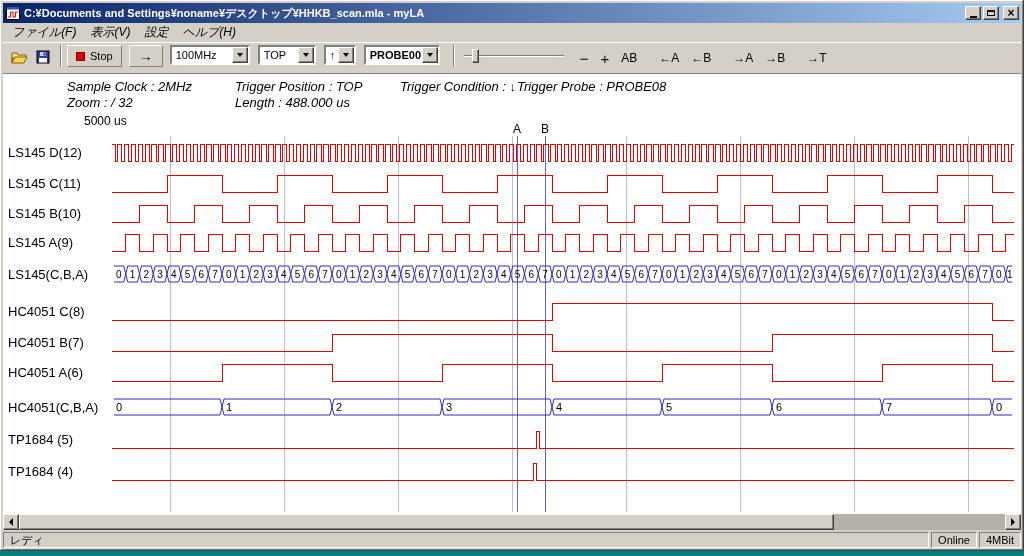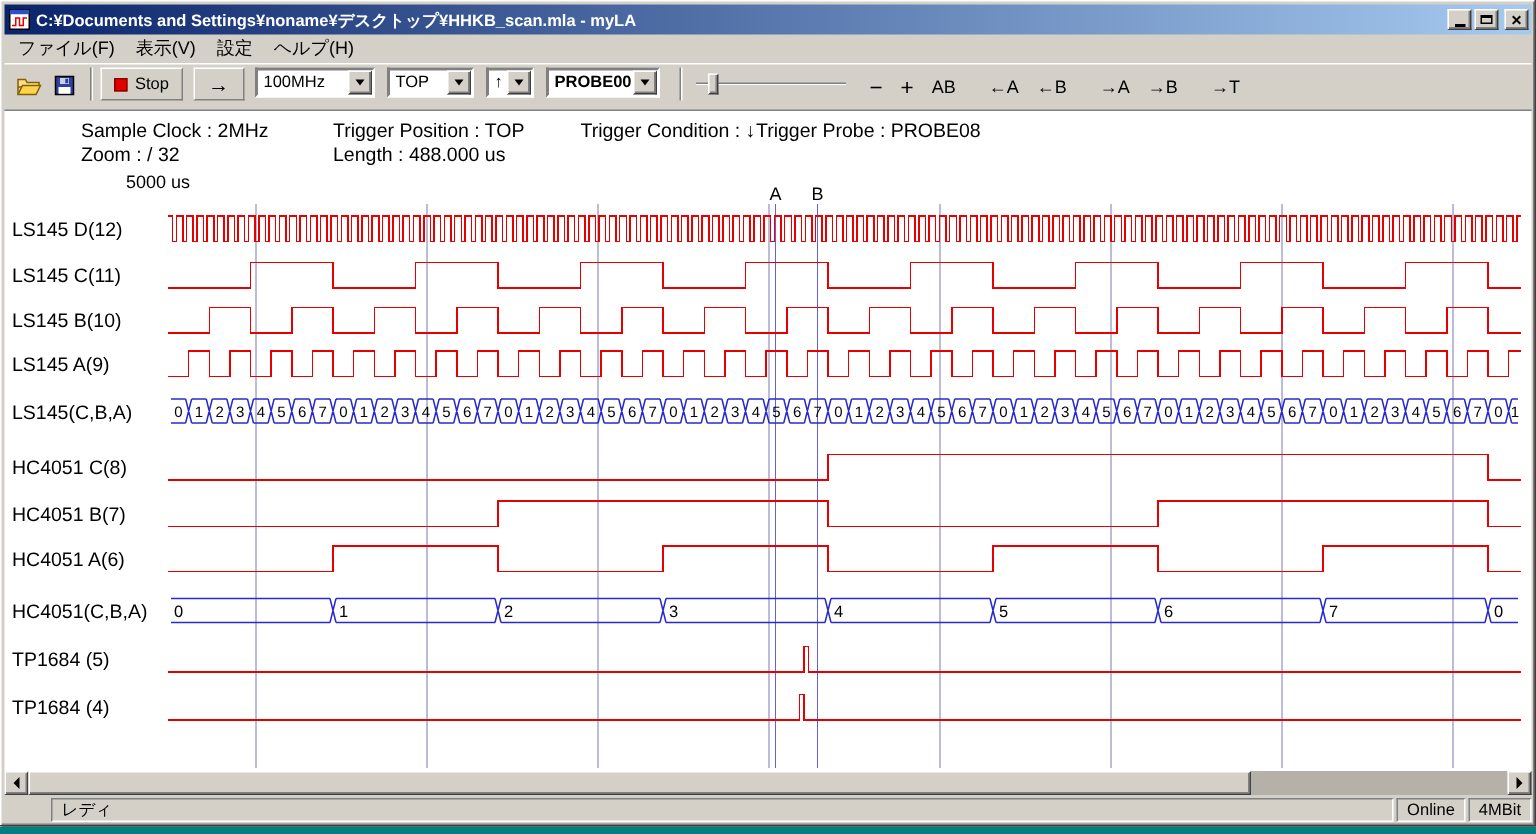--- a/index.html
+++ b/index.html
@@ -35,21 +35,21 @@
     box-shadow: inset -1px -1px #808080;
     display:inline-flex; align-items:center; justify-content:center;
     font-family:inherit;
   }
   .tbtn.close-gap { margin-left:4px; }
   .glyph-min { width:7px; height:2px; background:#000; margin-top:7px; }
   .glyph-max { width:8px; height:6px; border:1px solid #000; border-top:2px solid #000; }
   .glyph-close { font-size:12px; font-weight:bold; color:#000; line-height:1; margin-top:-1px; }
   
   .menubar { height:19px; flex:0 0 19px; display:flex; align-items:center; padding-left:2px; font-size:12px; color:#000; }
-  .menu-item { padding:2px 7px; white-space:nowrap; }
+  .menu-item { padding:2px 7px; white-space:nowrap;font-style:italic; }
   
   .toolbar {
     height:32px; flex:0 0 32px; display:flex; 
     padding:2px 4px; border-top:1px solid #fff; border-bottom:1px solid #808080;
   }
   .tb-icon-btn { width:24px; height:24px; background:transparent; border:none; display:flex; align-items:center; justify-content:center; padding:0; }
   .tb-sep { width:0; height:22px; border-left:1px solid #808080; border-right:1px solid #fff; margin:0 5px; }
   .tb-raised {
     height:22px; background:#d4d0c8; border:1px solid; border-color:#fff #808080 #808080 #fff;
     display:inline-flex; align-items:center; padding:0 8px; font-size:11px; font-family:inherit; margin-right:7px; color:#000;
@@ -73,21 +73,21 @@
   .slider-thumb {
     position:absolute; left:8px; top:4px; width:7px; height:14px;
     background:#d4d0c8; border:1px solid; border-color:#fff #404040 #404040 #fff;
     box-shadow: inset -1px -1px #808080;
   }
   .tb-flat { background:transparent; border:none; font-size:12px; font-family:inherit; padding:2px 4px; margin-right:4px; color:#000; white-space:nowrap; }
   .tb-flat.big { font-size:15px; }
   .gap { margin-left:10px; }
   
   .content { flex:1 1 auto; background:#fff; position:relative; overflow:hidden; }
-  .info { padding:5px 0 0 51px; }
+  .info { padding:5px 0 0 64px;font-style:italic; }
   .info-row { display:flex; font-size:13px; height:16px; color:#000; white-space:nowrap; }
   .iw1 { width:168px; } .iw2 { width:165px; } .iw3 { width:117px; }
   #wave-svg { position:absolute; left:-3px; top:38px; width:1024px; height:404px; }
   #wave-svg text { font-family:"Liberation Sans", sans-serif; fill:#000; }
   #wave-svg .sig-label { font-size:13px; }
   #wave-svg .ts-label { font-size:12px; }
   #wave-svg .marker-label { font-size:12px; }
   #wave-svg .bus-num { font-size:11px; }
   #wave-svg .bus-num-sm { font-size:10px; }
   
@@ -102,21 +102,21 @@
   .tri-right { width:0; height:0; border-top:4px solid transparent; border-bottom:4px solid transparent; border-left:4px solid #000; }
   .sb-track { flex:1; position:relative; }
   .sb-thumb {
     position:absolute; left:0; top:0; width:815px; height:16px; background:#d4d0c8;
     border:1px solid; border-color:#fff #404040 #404040 #fff;
     box-shadow: inset -1px -1px #808080;
   }
   
   .statusbar { height:18px; flex:0 0 18px; display:flex; align-items:flex-end; gap:2px; padding-top:2px; font-size:11px; color:#000; }
   .sb-panel { border:1px solid; border-color:#808080 #fff #fff #808080; height:16px; line-height:14px; padding:0 6px; white-space:nowrap; }
-  .sb-panel.ready { flex:1;margin-left:31px; }
+  .sb-panel.ready { flex:1; }
 </style>
 </head>
 <body>
 
 <div class="window">
 
   <div class="titlebar">
     <svg class="title-icon" viewBox="0 0 14 14">
       <rect x="0.5" y="0.5" width="13" height="13" fill="#ffffff" stroke="#000000"></rect>
       <rect x="0.5" y="0.5" width="13" height="3" fill="#3050c0"></rect>

